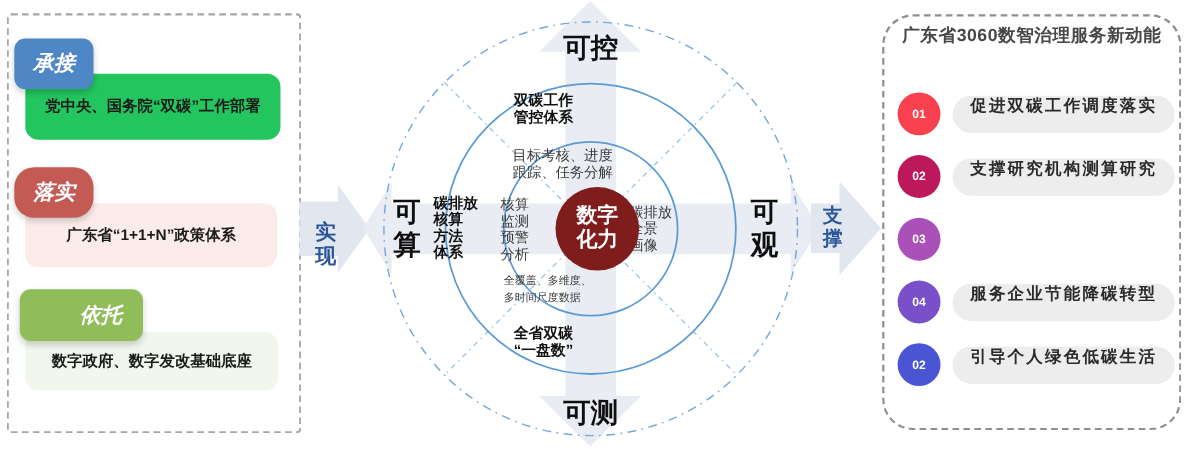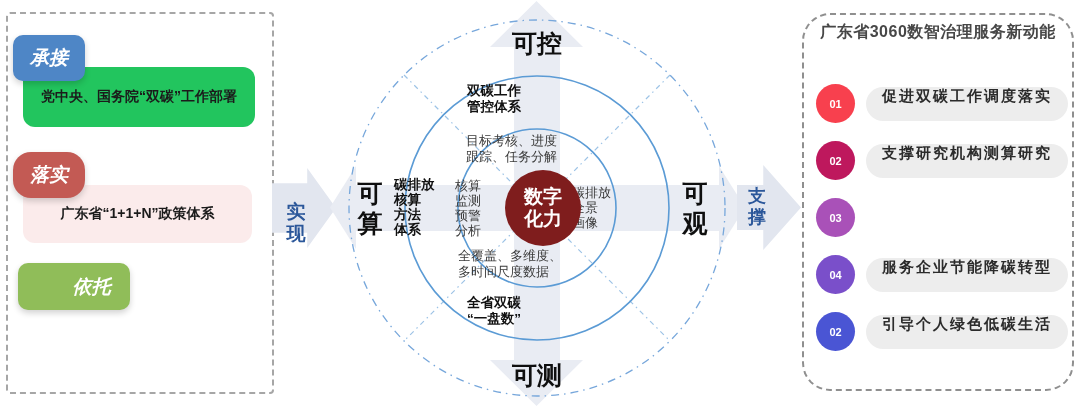--- a/index.html
+++ b/index.html
@@ -44,20 +44,23 @@
   <div class="abs lbox" style="left: 23px; top: 67px; width: 232px; height: 60px; background: #22c55e;">
     <span>党中央、国务院“双碳”工作部署</span>
   </div>
   <div class="abs lbadge" style="left: 13px; top: 35px; width: 72px; height: 46px; background: rgb(78, 134, 198);">承接</div>
 
   <div class="abs lbox" style="left: 23px; top: 185px; width: 229px; height: 58px; background: rgb(251, 235, 235);">
     <span>广东省“1+1+N”政策体系</span>
   </div>
   <div class="abs lbadge" style="left: 13px; top: 152px; width: 72px; height: 46px; background: rgb(195, 90, 84); border-radius: 18px;">落实</div>
 
+  <div class="abs lbox" style="left: 23px; top: 302px; width: 230px; height: 53px; background: rgb(241, 247, 236);">
+    <span>数字政府、数字发改基础底座</span>
+  </div>
   <div class="abs lbadge" style="left: 18px; top: 263px; width: 77px; height: 47px; background: rgb(144, 189, 89); padding-left: 35px;">依托</div>
 
   <div class="abs chev" style="left:272px;top:168px;width:64px;height:80px;
        clip-path:polygon(0 19%,55% 19%,55% 0,100% 50%,55% 100%,55% 81%,0 81%);"></div>
   <div class="abs chev-label" style="left:285px;top:182px;width:22px;font-size:19px;line-height:22px;margin-top:19px;">实现</div>
 
   <svg class="abs" style="left:0;top:0;" width="1080" height="408" viewBox="0 0 1080 408">
 
     <line x1="404" y1="75" x2="670" y2="341" stroke="#9dc3e6" stroke-width="1.2" stroke-dasharray="5 4 1.5 4"></line>
     <line x1="670" y1="75" x2="404" y2="341" stroke="#9dc3e6" stroke-width="1.2" stroke-dasharray="5 4 1.5 4"></line>
@@ -87,21 +90,21 @@
 核算
 方法
 体系</div>
   <div class="abs ctext reg" style="left:455px;top:178px;width:50px;font-size:13px;line-height:15px;">核算
 监测
 预警
 分析</div>
   <div class="abs ctext reg" style="left:572px;top:185px;width:50px;font-size:13px;line-height:15px;">碳排放
 全景
 画像</div>
-  <div class="abs ctext reg" style="left:458px;top:248px;width:160px;font-size:13px;line-height:16px;">全覆盖、多维度、
+  <div class="abs ctext reg" style="left:458px;top:248px;width:160px;font-size:10px;line-height:16px;">全覆盖、多维度、
 多时间尺度数据</div>
   <div class="abs ctext bold" style="left:467px;top:295px;width:140px;font-size:13.5px;line-height:16px;">全省双碳
 “一盘数”</div>
 
   <div class="abs core" style="left: 505px; top: 170px; width: 76px; height: 76px; background: #7f1d1d;">数字
 化力</div>
 
   <div class="abs chev" style="left:737px;top:165px;width:64px;height:85px;
        clip-path:polygon(0 23.5%,41% 23.5%,41% 0,100% 50%,41% 100%,41% 76.5%,0 76.5%);"></div>
   <div class="abs chev-label" style="left:746px;top:186px;width:22px;font-size:18px;line-height:21px;">支撑</div>

